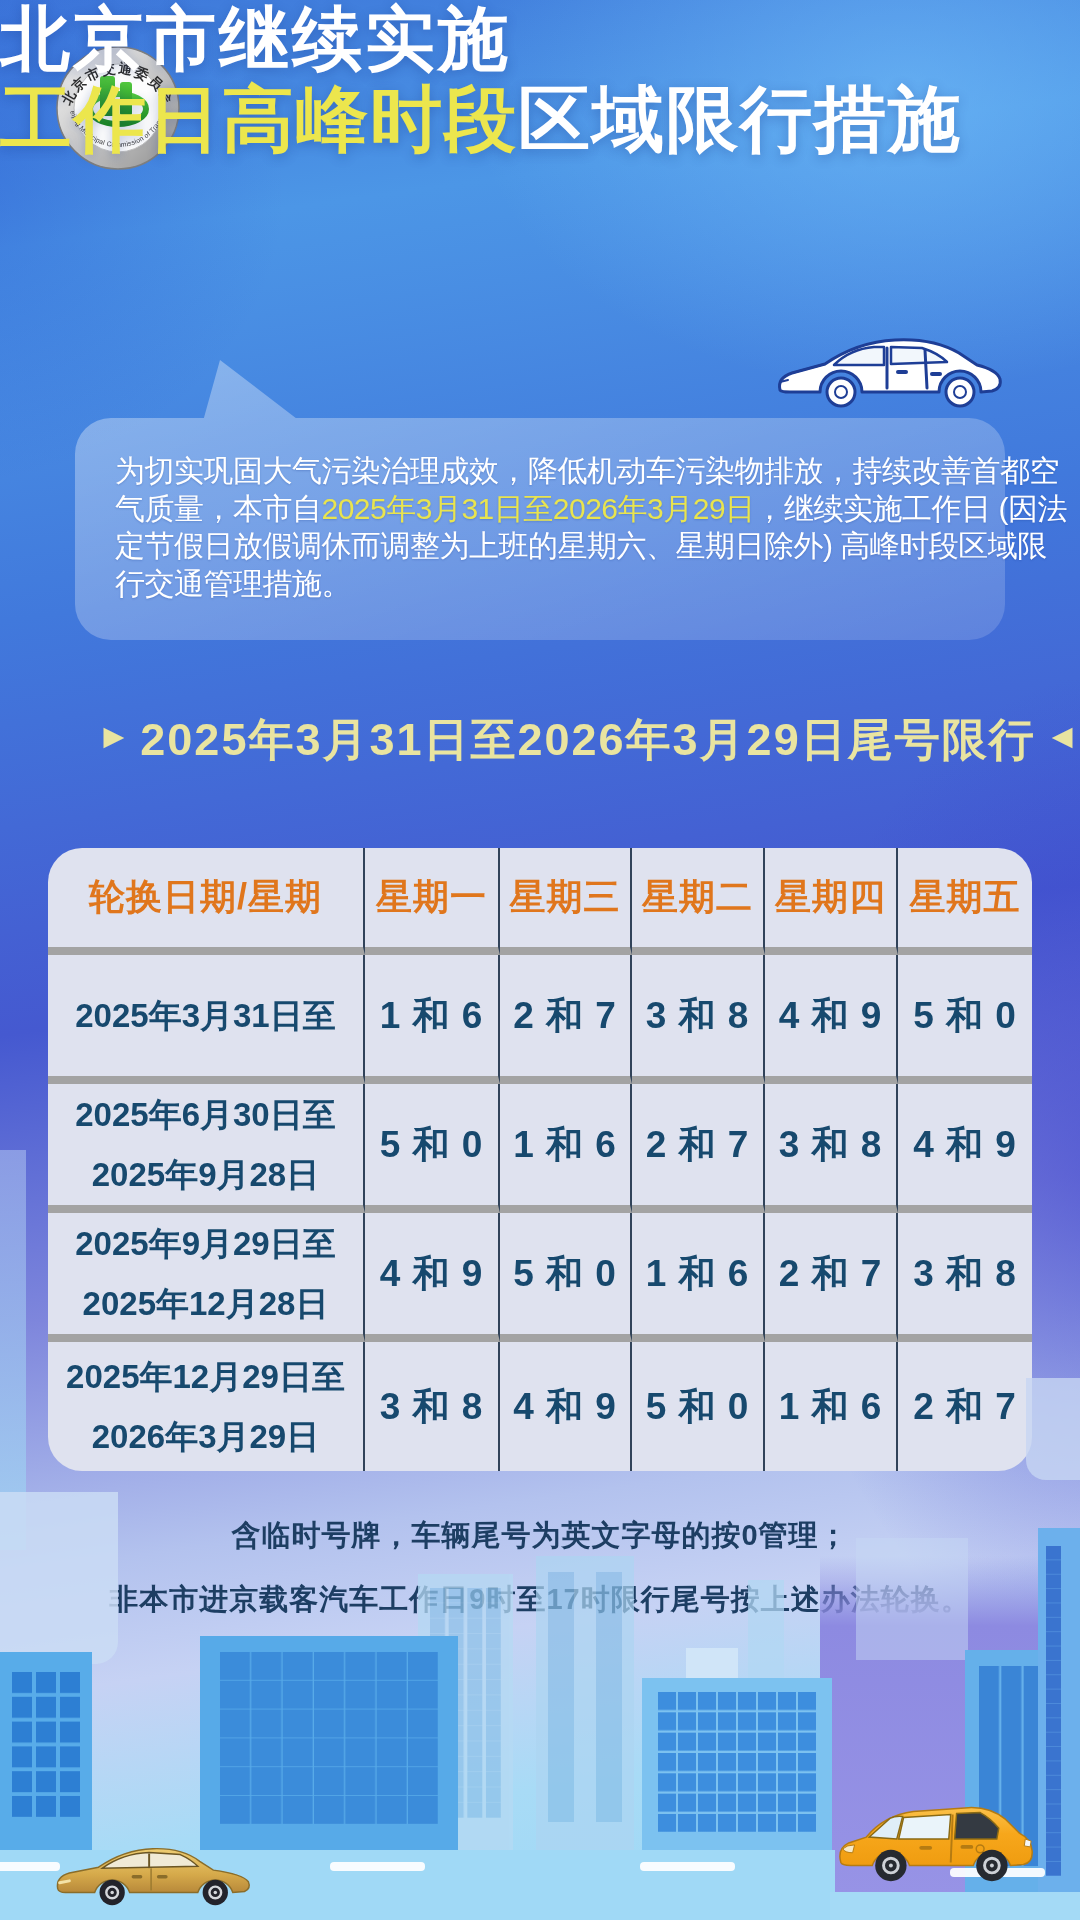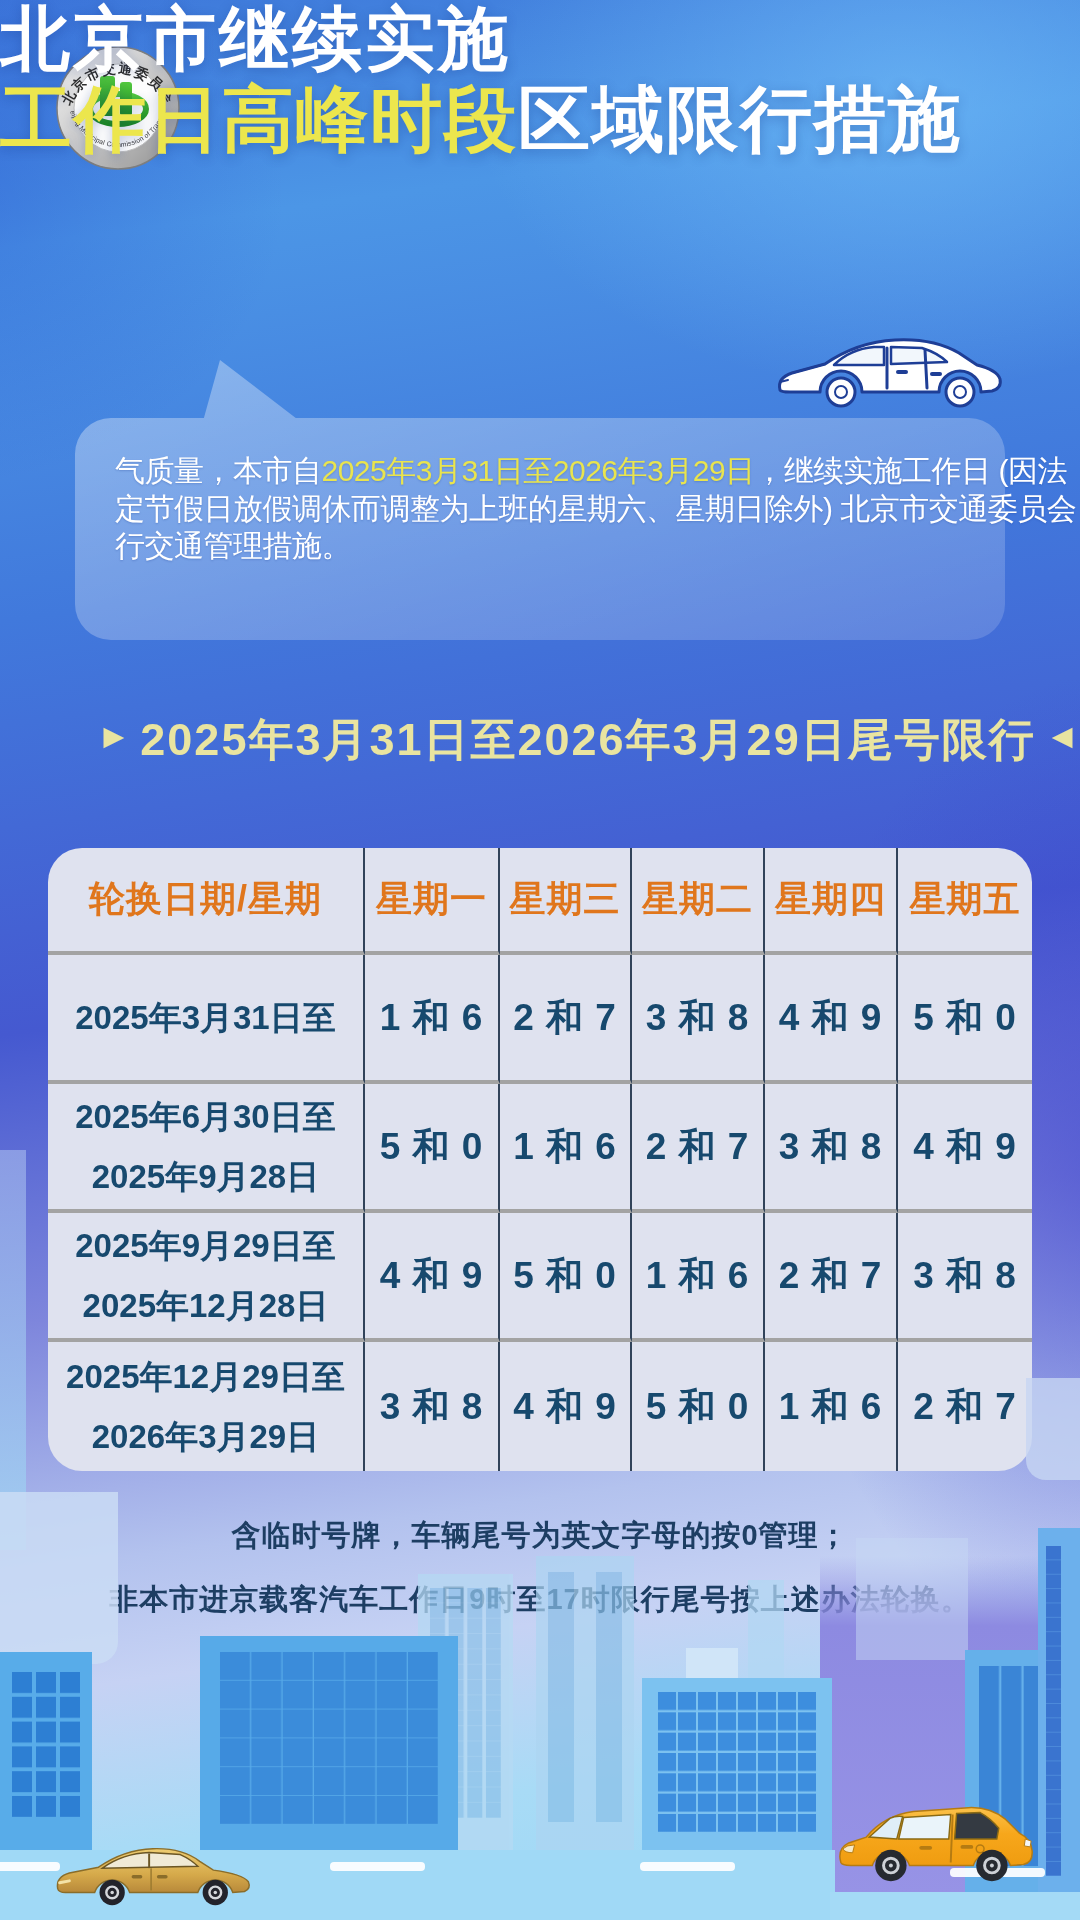--- a/index.html
+++ b/index.html
@@ -30,21 +30,21 @@
   .sect .arr{font-size:27px;vertical-align:middle;padding:0 16px;position:relative;top:-4px;}
   
   .card{left:48px;top:848px;width:984px;height:623px;background:#dfe2ef;border-radius:34px;
         overflow:hidden;}
   .grid{display:grid;width:100%;height:100%;
         grid-template-columns:317px 135px 132px 133px 133px 134px;
         grid-template-rows:107px repeat(4,129px);}
   .cell{display:flex;flex-direction:column;align-items:center;justify-content:center;
         box-sizing:border-box;}
   .cell.vb{border-right:2px solid #31435a;}
-  .cell.hb{border-bottom:4px solid #a3a3a3;}
+  .cell.hb{border-bottom:8px solid #a3a3a3;}
   .hcell{color:#e0761c;font-size:36px;font-weight:800;letter-spacing:1px;}
   .pcell{color:#17496e;font-size:33px;font-weight:800;line-height:44px;letter-spacing:0;gap:16px;}
   .vcell{color:#17496e;font-size:37px;font-weight:800;letter-spacing:1px;}
   
   .fnote{left:0;width:100%;text-align:center;color:#1d3e63;font-weight:700;font-size:29px;
          letter-spacing:1px;}
   
   .bld{position:absolute;}
   .win{position:absolute;background-repeat:space;}
   .dash{position:absolute;height:9px;background:#fff;border-radius:4px;opacity:.92;}
@@ -111,22 +111,23 @@
       <linearGradient id="bubG" x1="0" y1="0" x2="1" y2="1">
         <stop offset="0" stop-color="rgba(255,255,255,.36)"></stop>
         <stop offset="1" stop-color="rgba(255,255,255,.15)"></stop>
       </linearGradient>
     </defs>
     <path d="M200,432 L220,360 L314,432 Z
              M111,418 H969 A36,36 0 0 1 1005,454 V604 A36,36 0 0 1 969,640 H111
              A36,36 0 0 1 75,604 V454 A36,36 0 0 1 111,418 Z" fill="url(#bubG)"></path>
   </svg>
   <div class="abs notice">
+    <div class="ln">为切实巩固大气污染治理成效，降低机动车污染物排放，持续改善首都空</div>
     <div class="ln"><span>气质量，本市自</span><span class="date">2025年3月31日至2026年3月29日</span><span>，继续实施工作日 (因法</span></div>
-    <div class="ln">定节假日放假调休而调整为上班的星期六、星期日除外) 北京市交通委员会</div>
+    <div class="ln">定节假日放假调休而调整为上班的星期六、星期日除外) 高峰时段区域限</div>
     <div class="ln">行交通管理措施。</div>
   </div>
 
   <div class="abs sect">
     <span class="arr">▶</span><span class="txt">2025年3月31日至2026年3月29日尾号限行</span><span class="arr">◀</span>
   </div>
 
   <div class="abs card">
     <div class="grid">
       <div class="cell vb hb hcell">轮换日期/星期</div>

